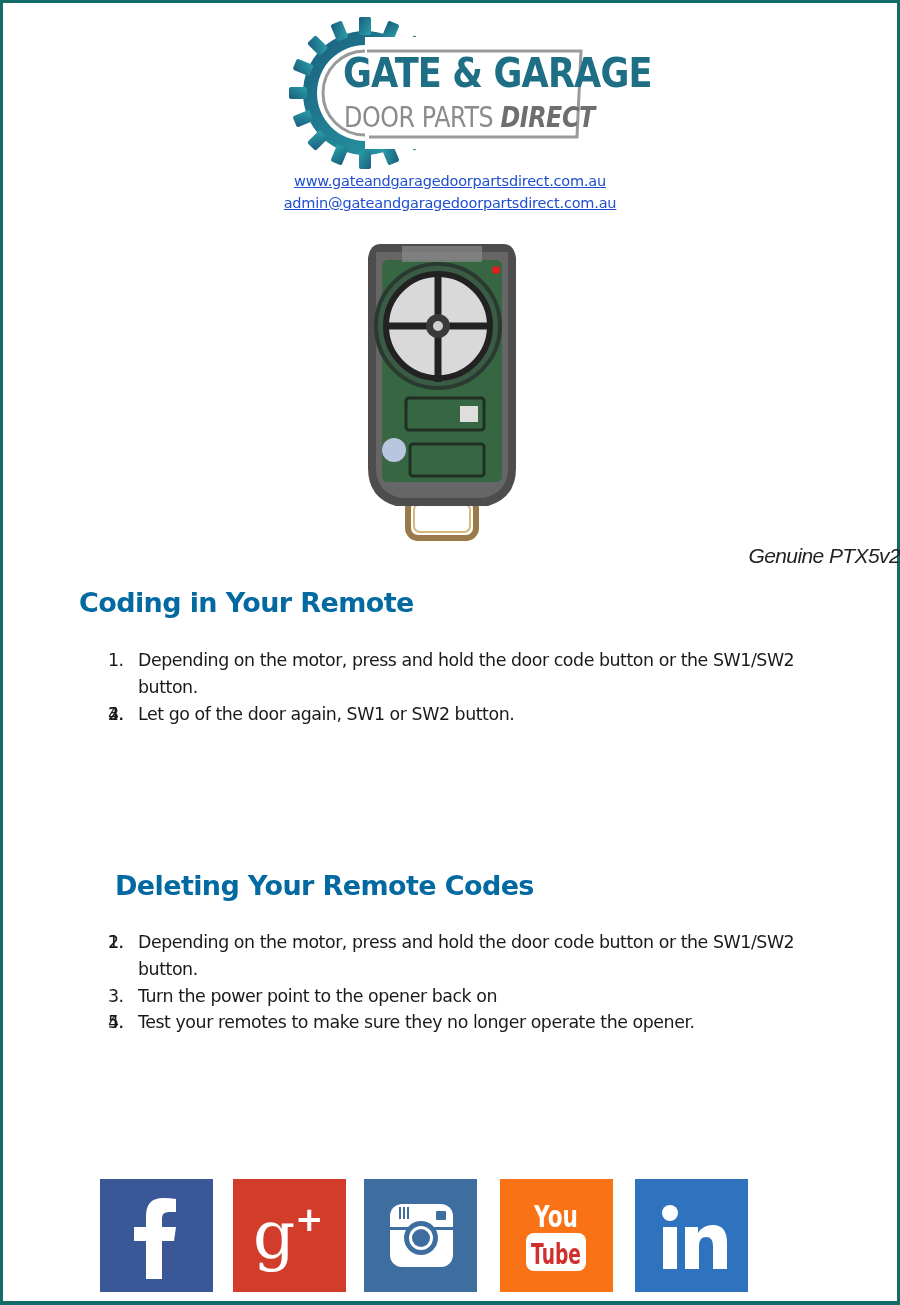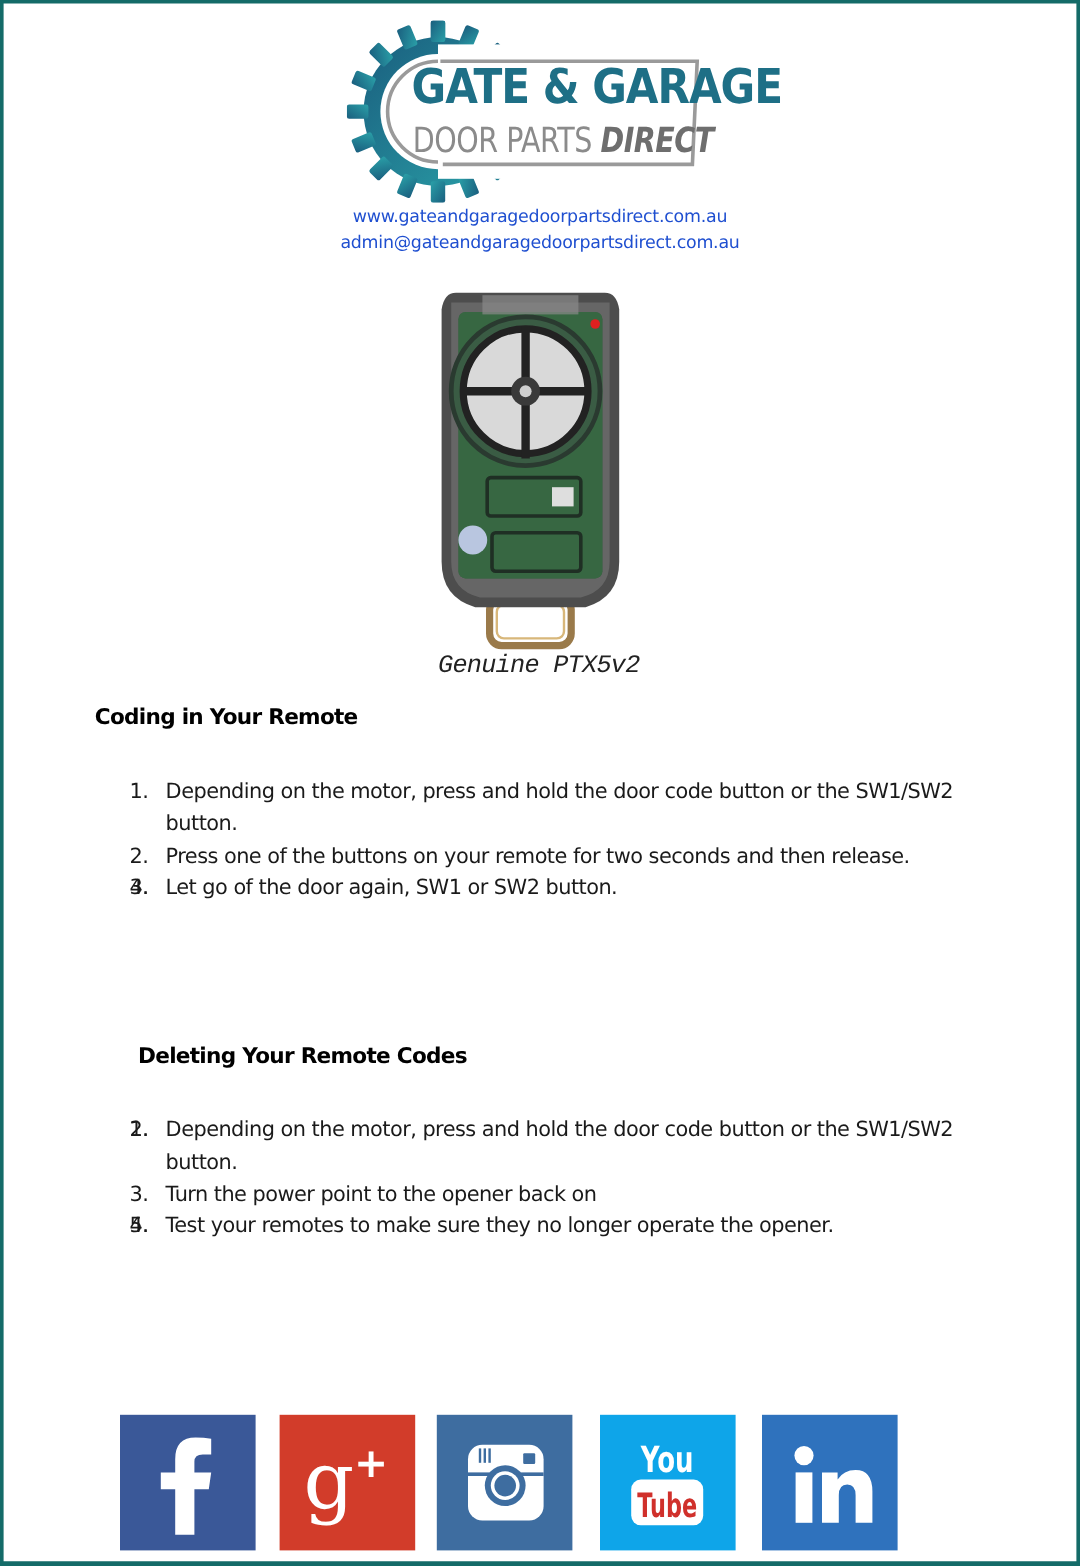--- a/index.html
+++ b/index.html
@@ -5,45 +5,45 @@
     html, body { margin: 0; padding: 0; background: #ffffff; }
     body { width: 900px; height: 1305px; position: relative; overflow: hidden; font-family: "Liberation Sans", "DejaVu Sans", sans-serif; }
     .frame { position: absolute; left: 0; top: 0; width: 900px; height: 1305px; box-sizing: border-box; border: 3px solid #146b68; border-bottom-width: 4px; }
 
     
     .logo { position: absolute; left: 289px; top: 17px; width: 300px; height: 152px; }
     .logo-text-1 { position: absolute; left: 54px; top: 36px; font-family: "DejaVu Sans", sans-serif; font-weight: bold; font-size: 40px; letter-spacing: -1px; color: #1e6f86; transform: scaleX(0.88); transform-origin: left; white-space: nowrap; line-height: 1; }
     .logo-text-2 { position: absolute; left: 55px; top: 86px; font-family: "DejaVu Sans", sans-serif; font-size: 29px; color: #8b8b8b; transform: scaleX(0.82); transform-origin: left; white-space: nowrap; line-height: 1; letter-spacing: -0.5px; }
     .logo-text-2 .direct { font-weight: bold; font-style: italic; color: #6e6e6e; }
 
-    .contact { position: absolute; left: 0; width: 900px; text-align: center; font-family: "DejaVu Sans", sans-serif; font-size: 14.5px; color: #1f4fd0; line-height: 20px; letter-spacing: -0.2px; }
+    .contact { position: absolute; left: 0; width: 900px; text-align: center; font-family: "DejaVu Sans", sans-serif; font-size: 14.5px; color: #1f4fd0; text-decoration: underline; line-height: 20px; letter-spacing: -0.2px; }
     .contact.web { top: 171px; }
     .contact.email { top: 193px; }
 
     
     .remote { position: absolute; left: 362px; top: 236px; width: 160px; height: 306px; }
-    .caption { position: absolute; left: 0; top: 544px; width: 900px; text-align: center; padding-left: 0; font-family: Liberation Mono, monospace; font-style: italic; font-size: 21px; color: #222; letter-spacing: -0.6px; }
+    .caption { position: absolute; left: 0; top: 544px; width: 900px; text-align: right; padding-left: 0; font-family: Liberation Sans, sans-serif; font-style: italic; font-size: 21px; color: #222; letter-spacing: -0.6px; }
     .caption span { display: inline-block; margin-left: -2px; }
 
-    h2 { position: absolute; left: 79px; margin: 0; font-family: "DejaVu Sans", sans-serif; font-weight: bold; font-size: 18px; color: #000000; letter-spacing: -0.6px; white-space: nowrap; }
+    h2 { position: absolute; left: 79px; margin: 0; font-family: "DejaVu Sans", sans-serif; font-weight: bold; font-size: 27px; color: #0369a1; letter-spacing: -0.6px; white-space: nowrap; }
     h2.coding { top: 587px; }
     h2.deleting { top: 870px; margin-left: 36px; }
 
     ol { position: absolute; left: 108px; margin: 0; padding: 0; list-style: none; width: 700px; font-family: "DejaVu Sans", sans-serif; font-size: 17.4px; color: #1a1a1a; line-height: 26.8px; letter-spacing: -0.45px; }
     ol li { position: relative; padding-left: 30px; }
     ol li .num { position: absolute; left: 0; top: 0; }
     ol.coding-list { top: 647px; }
     ol.deleting-list { top: 929px; }
 
     .social { position: absolute; top: 1179px; width: 113px; height: 113px; display: block; }
     .social svg { width: 100%; height: 100%; display: block; }
     .fb { left: 100px; background: #3a5898; }
     .gp { left: 233px; background: #d23c2a; }
     .ig { left: 364px; background: #3e6da0; }
-    .yt { left: 500px; background: #0ea5e9; }
+    .yt { left: 500px; background: #f97316; }
     .li { left: 635px; background: #2f72bd; }
   </style>
 </head>
 <body>
 
 <div class="frame"></div>
 
 <div class="logo">
   <svg width="150" height="152" viewBox="0 0 150 152" style="position:absolute;left:0;top:0;">
     <defs>
@@ -119,21 +119,21 @@
     <rect x="98" y="170" width="18" height="16" fill="#dedede"></rect>
     <rect x="48" y="208" width="74" height="32" rx="3" fill="none" stroke="#1f2f24" stroke-width="3"></rect>
     <circle cx="32" cy="214" r="12" fill="#b9c6e0"></circle>
   </svg>
 </div>
 <div class="caption"><span>Genuine PTX5v2</span></div>
 
 <h2 class="coding">Coding in Your Remote</h2>
 <ol class="coding-list">
   <li><span class="num">1.</span><span>Depending on the motor, press and hold the door code button or the SW1/SW2 button.</span></li>
-  <li><span class="num">2.</span><span>Press one of the buttons on your remote for two seconds and then release.</span></li>
+  <li><span class="num">2.</span></li>
   <li><span class="num">3.</span></li>
   <li><span class="num">4.</span><span>Let go of the door again, SW1 or SW2 button.</span></li>
 </ol>
 
 <h2 class="deleting">Deleting Your Remote Codes</h2>
 <ol class="deleting-list">
   <li><span class="num">1.</span></li>
   <li><span class="num">2.</span><span>Depending on the motor, press and hold the door code button or the SW1/SW2 button.</span></li>
   <li><span class="num">3.</span><span>Turn the power point to the opener back on</span></li>
   <li><span class="num">4.</span></li>

